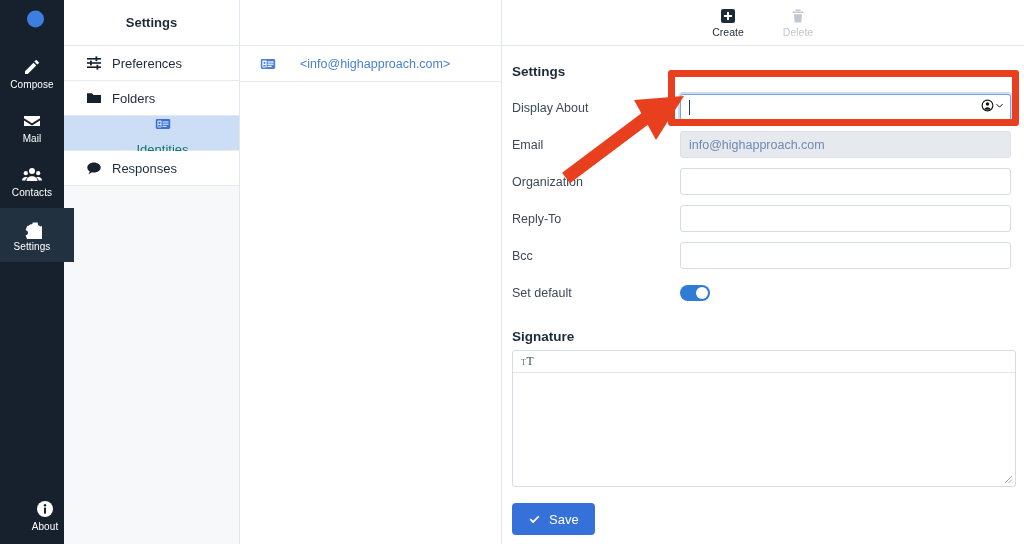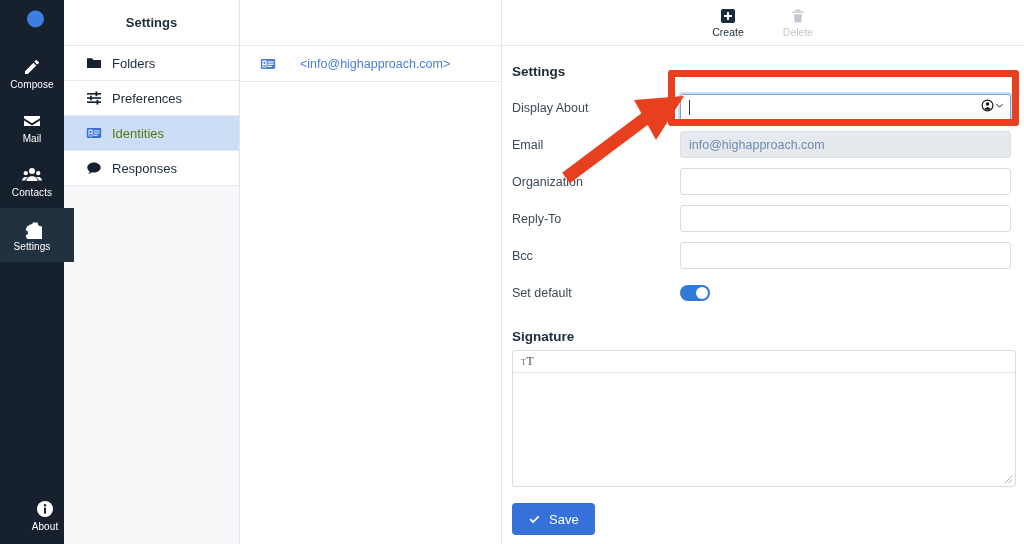--- a/index.html
+++ b/index.html
@@ -56,21 +56,21 @@
     border-bottom: 1px solid #e3e6ea;
   }
   .menu-item {
     height: 35px; display: flex; align-items: center; gap: 10px;
     padding: 0 0 0 22px;
     border-bottom: 1px solid #e6e9ed;
     font-size: 13px; color: #1c2b3a;
     background: #ffffff;
     cursor: pointer;
   }
-  .menu-item.selected { background: #ccdef5; color: #4d7c0f; }
+  .menu-item.selected { background: #ccdef5; color: #0f766e; flex-direction: column; }
   .menu-icon { width: 16px; height: 16px; display: block; flex: 0 0 16px; }
   .menu-icon svg { display: block; width: 16px; height: 16px; fill: #16212d; }
   .menu-item.selected .menu-icon svg { fill: #3b6fd4; }
   .menu-rest { flex: 1 1 auto; background: #f7f8fa; }
 
   
   .list-col {
     width: 262px; flex: 0 0 262px; height: 544px;
     background: #ffffff;
     border-right: 1px solid #e3e6ea;
@@ -252,38 +252,38 @@
       <span class="rail-label">About</span>
     </div>
   </div>
 
   <div class="settings-col">
     <div class="settings-col-header">Settings</div>
 
     <div class="menu-item">
       <span class="menu-icon">
         <svg viewBox="0 0 16 16">
-            <path d="M1 3.2h5l1.4 1.8H15v8H1z"></path>
-          </svg>
-      </span>
-      <span>Folders</span>
-    </div>
-
-    <div class="menu-item">
-      <span class="menu-icon">
-        <svg viewBox="0 0 16 16">
             <rect x="1" y="3" width="14" height="1.6"></rect>
             <rect x="1" y="7.2" width="14" height="1.6"></rect>
             <rect x="1" y="11.4" width="14" height="1.6"></rect>
             <rect x="9.5" y="1.4" width="1.8" height="4.8"></rect>
             <rect x="4" y="5.6" width="1.8" height="4.8"></rect>
             <rect x="10.5" y="9.8" width="1.8" height="4.8"></rect>
           </svg>
       </span>
       <span>Preferences</span>
+    </div>
+
+    <div class="menu-item">
+      <span class="menu-icon">
+        <svg viewBox="0 0 16 16">
+            <path d="M1 3.2h5l1.4 1.8H15v8H1z"></path>
+          </svg>
+      </span>
+      <span>Folders</span>
     </div>
 
     <div class="menu-item selected">
       <span class="menu-icon">
         <svg viewBox="0 0 16 16">
             <rect x="0.8" y="3" width="14.4" height="10" rx="1.4"></rect>
             <rect x="2.4" y="4.6" width="4.2" height="6.8" rx=".6" fill="#ccdef5"></rect>
             <circle cx="4.5" cy="6.8" r="1.1" fill="#3b6fd4"></circle>
             <path d="M2.9 10.6c0-1 .7-1.7 1.6-1.7s1.6.7 1.6 1.7z" fill="#3b6fd4"></path>
             <rect x="7.6" y="5.4" width="6" height="1.2" fill="#ccdef5"></rect>

